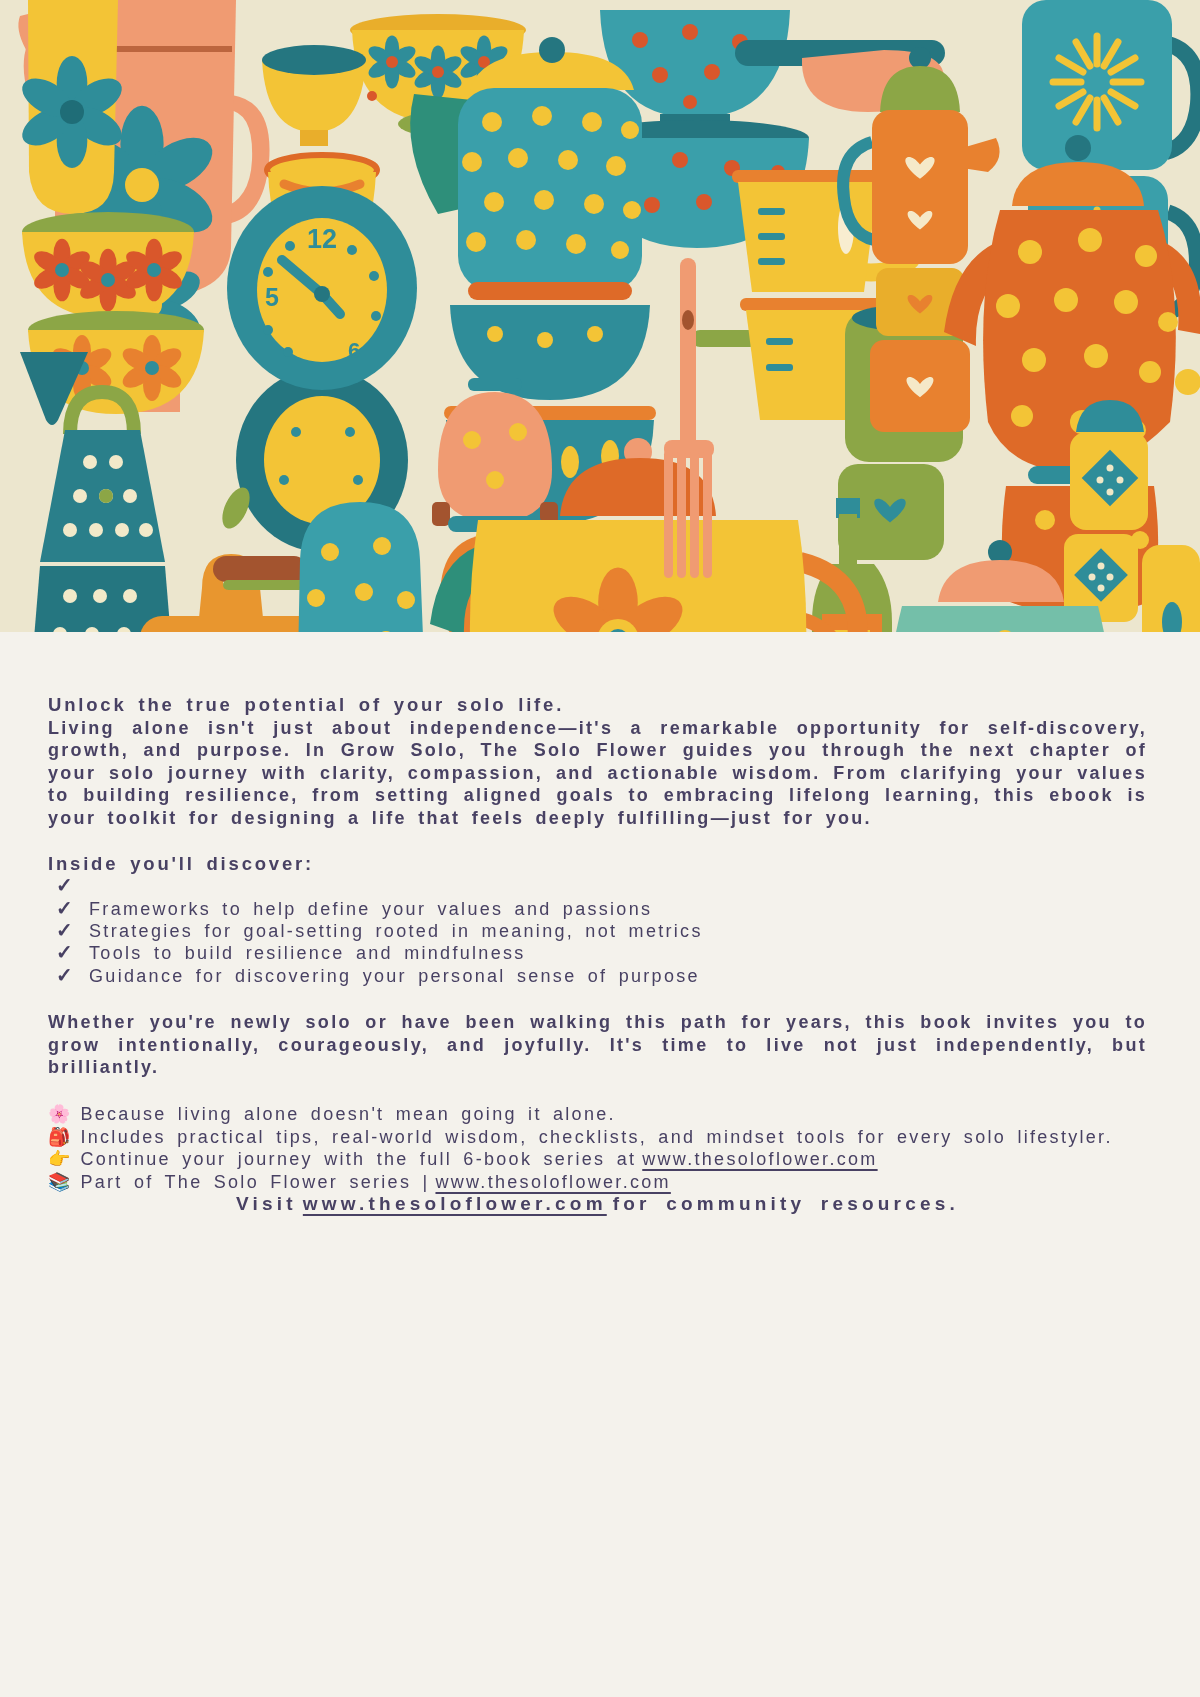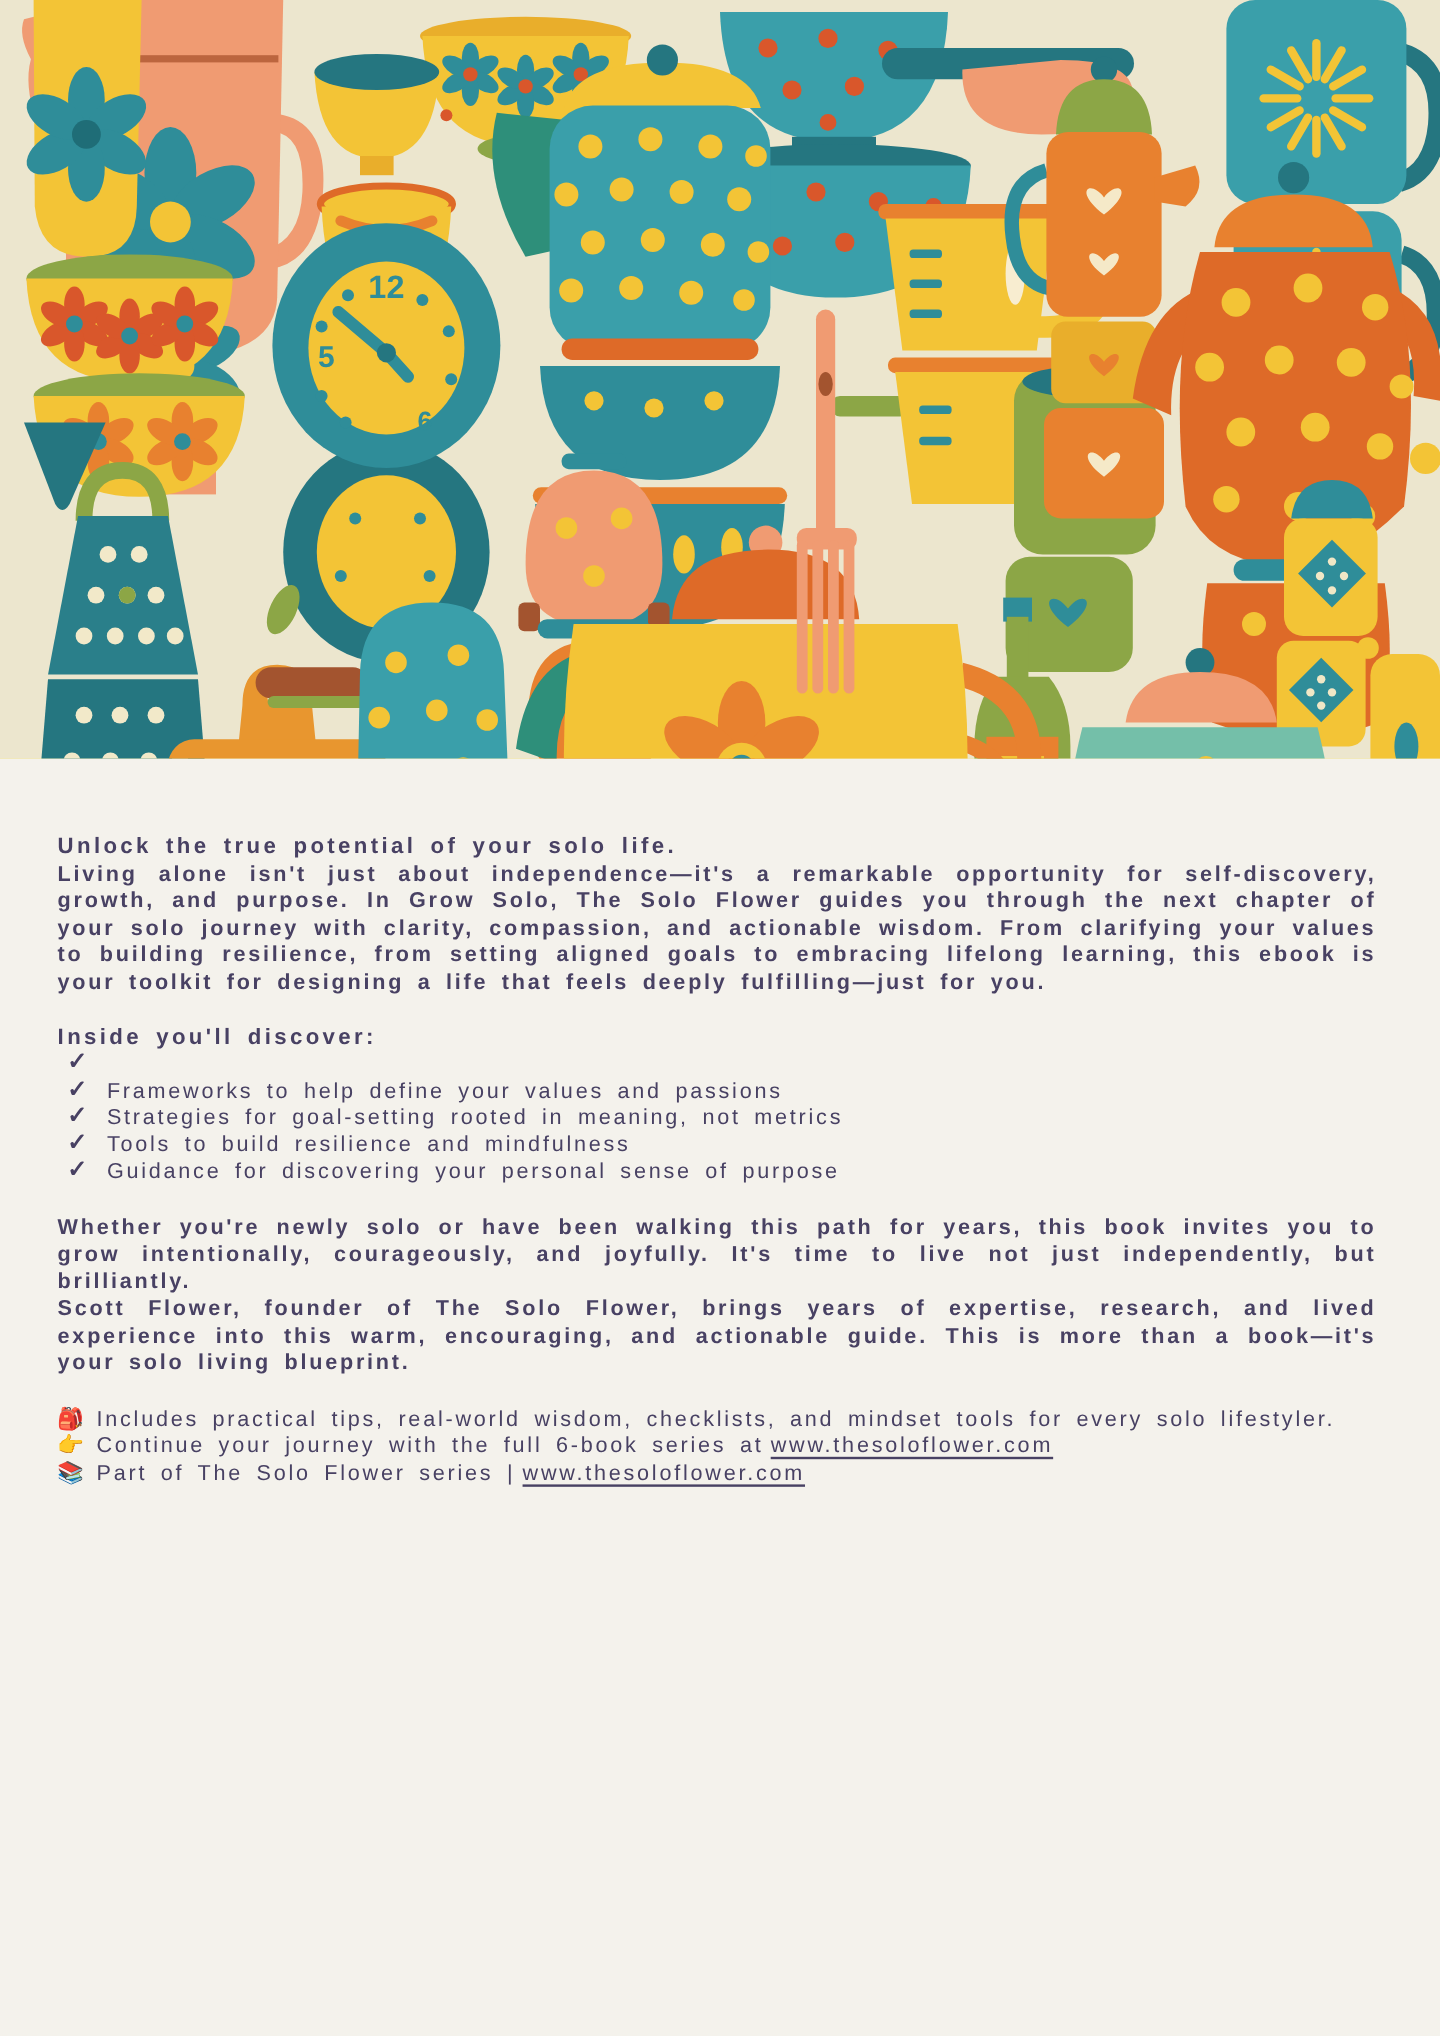--- a/index.html
+++ b/index.html
@@ -543,31 +543,36 @@
       </li>
       <li>
         <span class="check">✓</span>
         <span>Guidance for discovering your personal sense of purpose</span>
       </li>
     </ul>
 
     <div class="gap-m"></div>
 
     <p class="justified">Whether you're newly solo or have been walking this path for years, this book invites you to grow intentionally, courageously, and joyfully. It's time to live not just independently, but brilliantly.</p>
-    <p class="justified">Scott Flower, founder of The Solo Flower, brings years of expertise, research, and lived experience into this warm, encouraging, and actionable guide. This is more than a book—it's your solo living blueprint.</p>
 
     <div class="gap-m"></div>
 
     <div>
+      <div class="hl">
+        <span class="emoji">🌸</span><span>Because living alone doesn't mean going it alone.</span>
+      </div>
       <div class="hl">
         <span class="emoji">🎒</span><span>Includes practical tips, real-world wisdom, checklists, and mindset tools for every solo lifestyler.</span>
       </div>
       <div class="hl">
         <span class="emoji">👉</span><span>Continue your journey with the full 6-book series at</span><a class="inline-link" href="#">www.thesoloflower.com</a>
       </div>
       <div class="hl">
         <span class="emoji">📚</span><span>Part of The Solo Flower series |</span><a class="inline-link" href="#">www.thesoloflower.com</a>
       </div>
     </div>
 
+    <p class="footer-line">
+      <span>Visit</span><a href="#">www.thesoloflower.com</a><span>for community resources.</span>
+    </p>
 
   </div>
 </div>
 
 </body></html>

